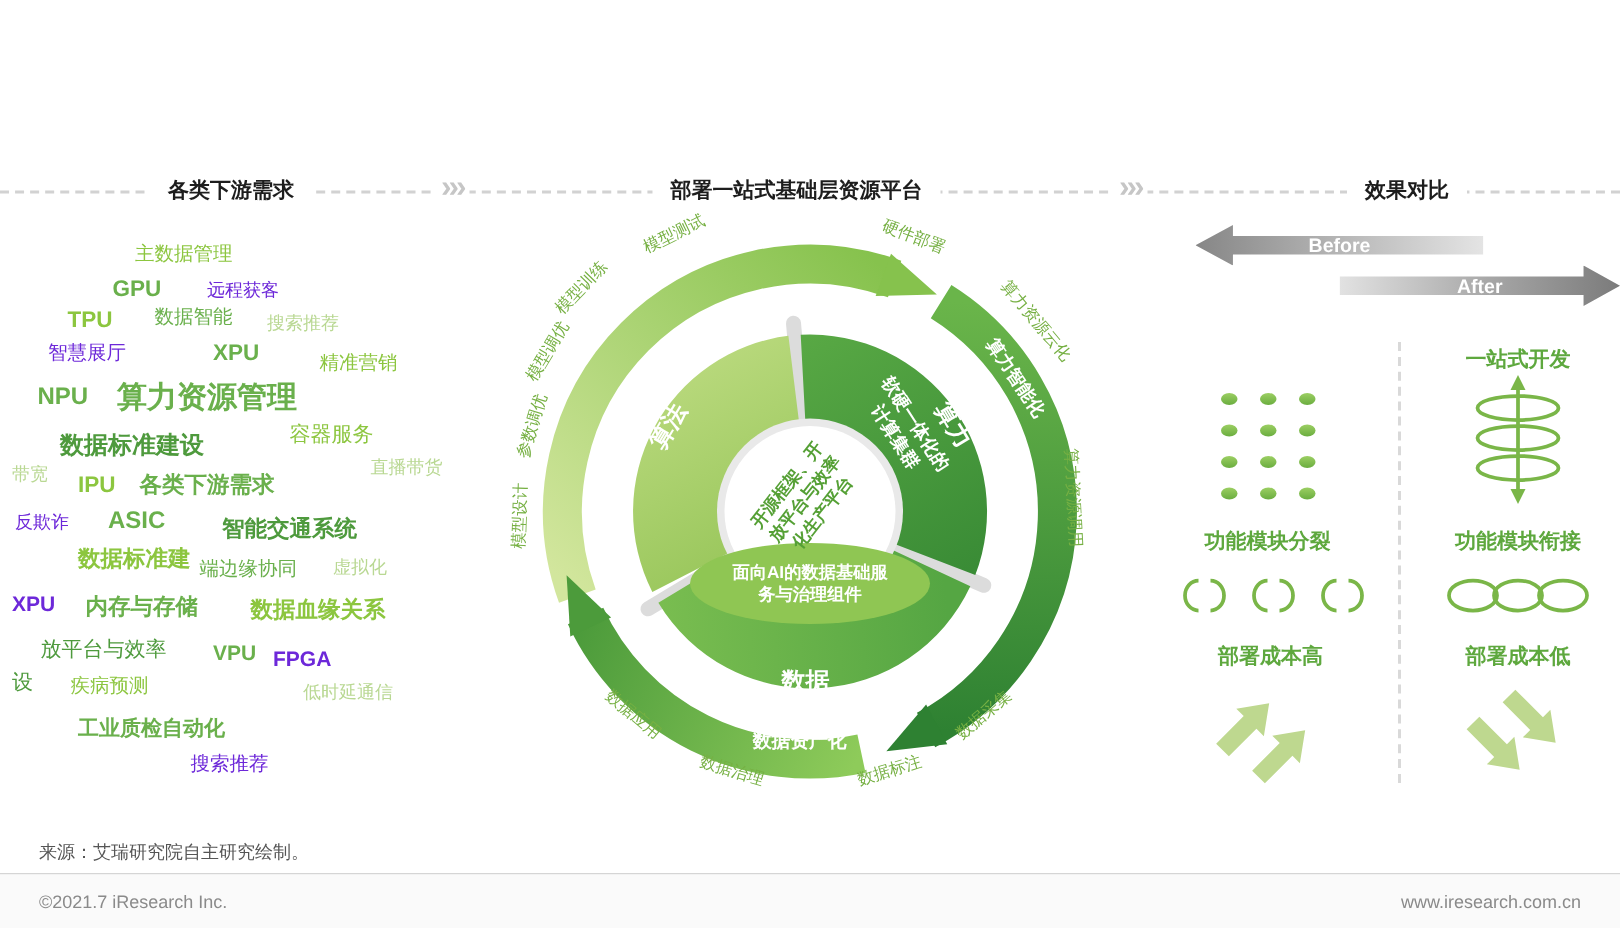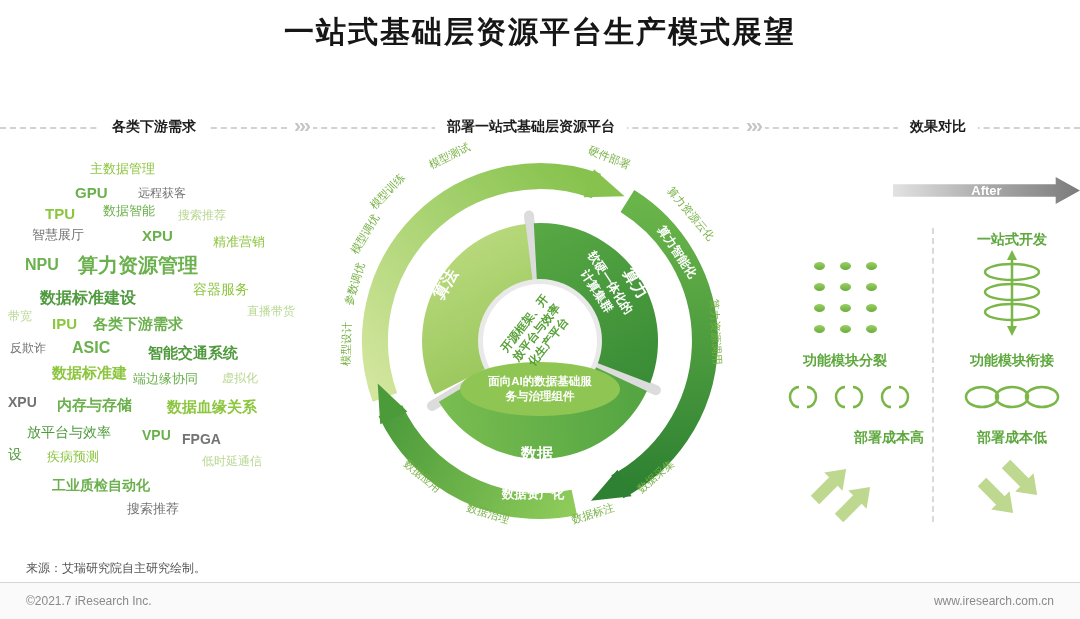--- a/index.html
+++ b/index.html
@@ -10,21 +10,21 @@
          font-size:30px;font-weight:800;color:#161616;letter-spacing:2px;}
   .hdr-line{position:absolute;top:127px;left:0;right:0;border-top:2px dashed #d2d2d2;}
   .hdr{position:absolute;top:118px;background:#fff;padding:0 12px;font-weight:bold;
        font-size:14px;color:#1d1d1d;white-space:nowrap;}
   .chev{position:absolute;top:113px;background:#fff;padding:0 4px;color:#c6c6c6;
         font-size:21px;font-weight:bold;letter-spacing:-2px;}
   
   .cloud{position:absolute;left:8px;top:150px;width:322px;height:392px;}
   .cl{position:absolute;white-space:nowrap;line-height:1.1;}
   .b{font-weight:bold;}
-  .c1{color:#6ab04c}.c2{color:#8cc63f}.c3{color:#737373}.c4{color:#b9d893}.c5{color:#4e9a3d}
+  .c1{color:#6ab04c}.c2{color:#8cc63f}.c3{color:#6d28d9}.c4{color:#b9d893}.c5{color:#4e9a3d}
   
   .diagram{position:absolute;left:330px;top:126px;}
   
   .arrow-before{position:absolute;left:797px;top:150px;width:192px;height:27px;
     background:linear-gradient(90deg,#868686,#c4c4c4 65%,#e4e4e4);
     clip-path:polygon(0 50%,13% 0,13% 27%,100% 27%,100% 73%,13% 73%,13% 100%);
     color:#fff;font-weight:bold;font-size:13px;line-height:27px;text-align:center;}
   .arrow-after{position:absolute;left:893px;top:177px;width:187px;height:27px;
     background:linear-gradient(90deg,#e2e2e2,#a5a5a5 55%,#7b7b7b);
     clip-path:polygon(100% 50%,87% 0,87% 27%,0 27%,0 73%,87% 73%,87% 100%);
@@ -42,21 +42,20 @@
   .foot-line{position:absolute;left:0;right:0;top:582px;border-top:1px solid #d5d5d5;}
   .foot-band{position:absolute;left:0;right:0;top:583px;bottom:0;background:#fafafa;}
   .copyright{position:absolute;left:26px;top:594px;font-size:12px;color:#8a8a8a;}
   .website{position:absolute;right:26px;top:594px;font-size:12px;color:#8a8a8a;}
 </style>
 </head>
 <body>
 
 <div class="stage">
 
-  <h1 class="title">一站式基础层资源平台生产模式展望</h1>
 
   <div class="hdr-line"></div>
   <div class="hdr" style="left:100px">各类下游需求</div>
   <span class="chev" style="left:290px">›››</span>
   <div class="hdr" style="left:435px">部署一站式基础层资源平台</div>
   <span class="chev" style="left:742px">›››</span>
   <div class="hdr" style="left:898px">效果对比</div>
 
   <div class="cloud">
     <span class="cl c2" style="left:82px;top:12px;font-size:13px">主数据管理</span>
@@ -182,26 +181,27 @@
       <text x="210" y="274">务与治理组件</text>
     </g>
 
     <g transform="translate(207,207) rotate(-52)" fill="#55a035" font-size="11.5" font-weight="bold" text-anchor="middle">
       <text y="-12">开源框架、开</text>
       <text y="3">放平台与效率</text>
       <text y="18">化生产平台</text>
     </g>
   </svg>
 
+  <div class="arrow-before">Before</div>
   <div class="arrow-after">After</div>
 
   <div class="cmp-label" style="left:937px;top:231px">一站式开发</div>
   <div class="cmp-label" style="left:770px;top:352px">功能模块分裂</div>
   <div class="cmp-label" style="left:937px;top:352px">功能模块衔接</div>
-  <div class="cmp-label" style="left:814px;top:429px">部署成本高</div>
+  <div class="cmp-label" style="left:772px;top:429px">部署成本高</div>
   <div class="cmp-label" style="left:937px;top:429px">部署成本低</div>
 
   <div class="dots">
     <i></i>
       <i></i>
       <i></i>
       <i></i>
       <i></i>
       <i></i>
       <i></i>

